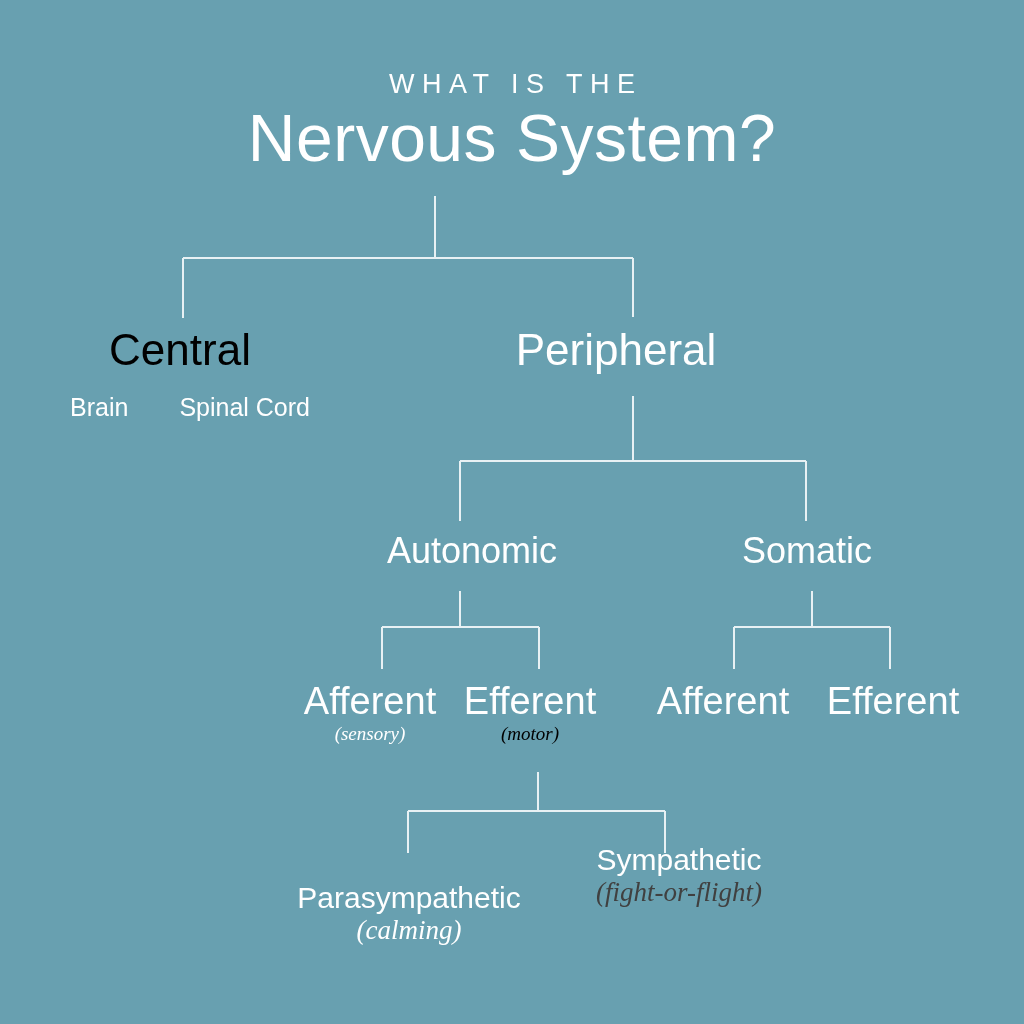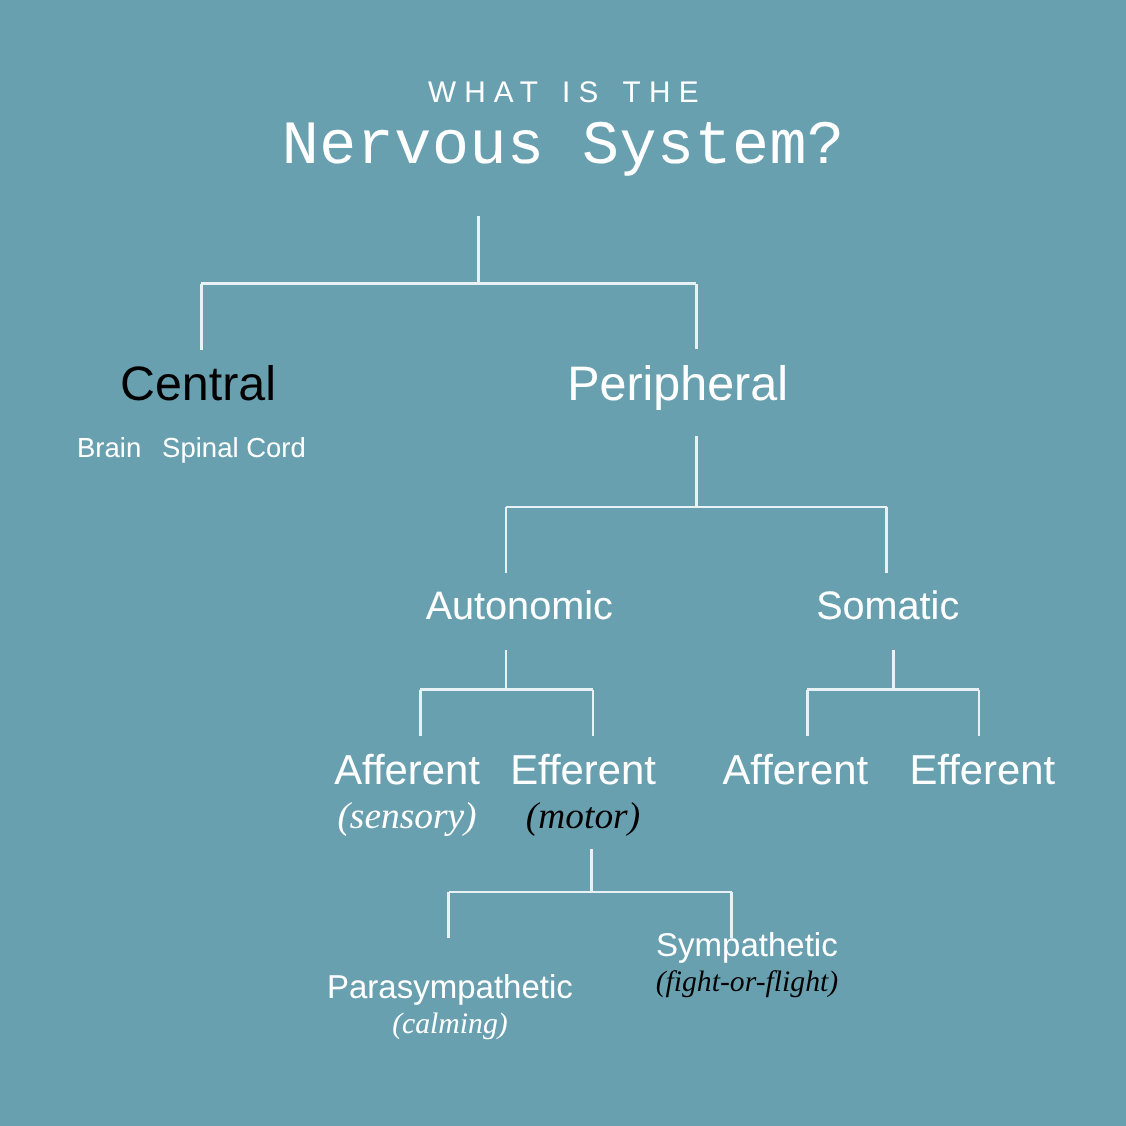--- a/index.html
+++ b/index.html
@@ -40,22 +40,22 @@
   .title-kicker {
     font-family: "Liberation Sans", sans-serif;
     font-size: 27px;
     font-weight: 400;
     letter-spacing: 7.5px;
     color: #ffffff;
     line-height: 1.1;
     text-indent: 7.5px;
   }
   .title-main {
-    font-family: Liberation Mono, monospace;
-    font-size: 56px;
+    font-family: Liberation Sans, sans-serif;
+    font-size: 66px;
     font-weight: 400;
     color: #ffffff;
     line-height: 1.12;
     margin-top: 2px;
     letter-spacing: 0.5px;
   }
 
   
   .node {
     position: absolute;
@@ -77,30 +77,30 @@
     font-style: italic;
     color: #ffffff;
     line-height: 1.15;
     margin-top: 1px;
   }
 
   
   .tier-1 .node-label { font-size: 44px; }
   .tier-2 .node-label { font-size: 36px; }
   .tier-3 .node-label { font-size: 38px; }
-  .tier-3 .node-sub   { font-size: 34px; }
+  .tier-3 .node-sub   { font-size: 19px; }
   .tier-4 .node-label { font-size: 30px; }
   .tier-4 .node-sub   { font-size: 27px; }
 
   
   .leaf-row {
     position: absolute;
     display: flex;
     align-items: baseline;
-    gap: 19px;
+    gap: 51px;
     white-space: nowrap;
   }
   .leaf-row .leaf-item {
     font-family: "Liberation Sans", sans-serif;
     font-size: 25px;
     color: #ffffff;
     line-height: 1.1;
   }
 </style>
 </head>
@@ -182,16 +182,16 @@
     <span class="node-label" style="color: rgb(255, 255, 255);">Efferent</span>
   </div>
 
   <div class="node tier-4" style="left:409px; top:870px;margin-top:12px;">
     <span class="node-label" style="color: rgb(255, 255, 255);">Parasympathetic</span>
     <span class="node-sub" style="color: rgb(255, 255, 255);">(calming)</span>
   </div>
 
   <div class="node tier-4" style="left:665px; top:844px;margin-left:14px;">
     <span class="node-label" style="color: rgb(255, 255, 255);">Sympathetic</span>
-    <span class="node-sub" style="color: #000000; text-align: center;">(fight-or-flight)</span>
+    <span class="node-sub" style="color: #404040; text-align: center;">(fight-or-flight)</span>
   </div>
 
 </div>
 
 </body></html>

